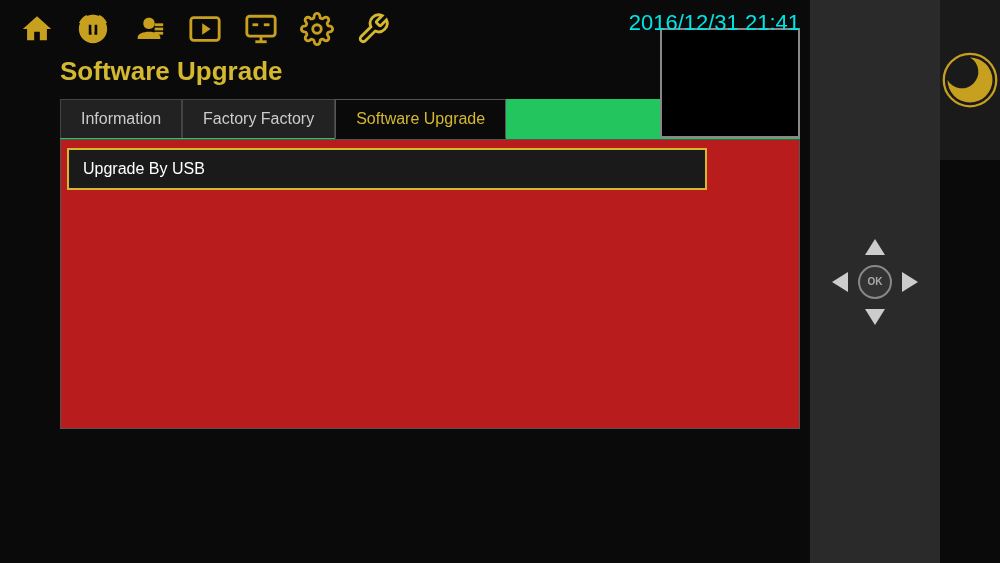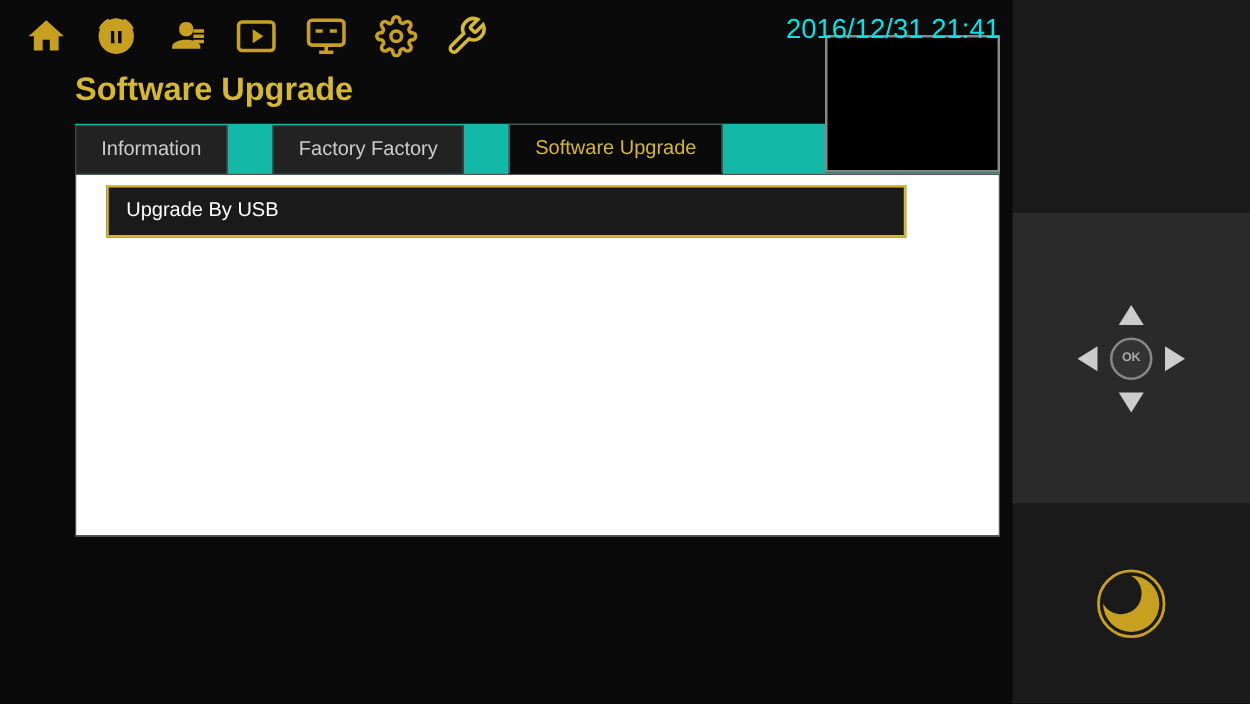--- a/index.html
+++ b/index.html
@@ -62,21 +62,21 @@
     }
 
     
     .right-panel {
       position: absolute;
       right: 0;
       top: 0;
       width: 190px;
       height: 563px;
       display: flex;
-      flex-direction: column;
+      flex-direction: row;
     }
     .right-top {
       height: 170px;
       background: #1a1a1a;
     }
     .dpad-area {
       flex: 1;
       background: #2a2a2a;
       display: flex;
       align-items: center;
@@ -163,24 +163,23 @@
 
     
     .main-content {
       margin-left: 60px;
       margin-right: 200px;
     }
 
     
     .tabs {
       display: flex;
-      align-items: center;
-      background: #14b8a6;
+      align-items: flex-start;
+      background: #22c55e;
       border-bottom: none;
-      gap: 36px;
     }
     .tab {
       padding: 10px 20px;
       color: #ccc;
       font-size: 16px;
       cursor: pointer;
       background: #222;
       border: 1px solid #444;
       border-bottom: none;
       white-space: nowrap;
@@ -188,22 +187,22 @@
     .tab.active {
       color: #d4b830;
       background: #0a0a0a;
       border-color: #555;
       border-bottom: 1px solid #0a0a0a;
     }
 
     
     .content-panel {
       border: 1px solid #555;
-      background: #ffffff;
-      padding: 8px 24px;
+      background: #b91c1c;
+      padding: 8px 6px;
       min-height: 290px;
     }
     .menu-item {
       padding: 10px 14px;
       font-size: 16px;
       color: #ddd;
       cursor: pointer;
       background: #1a1a1a;
       margin-bottom: 4px;
       width: 640px;

